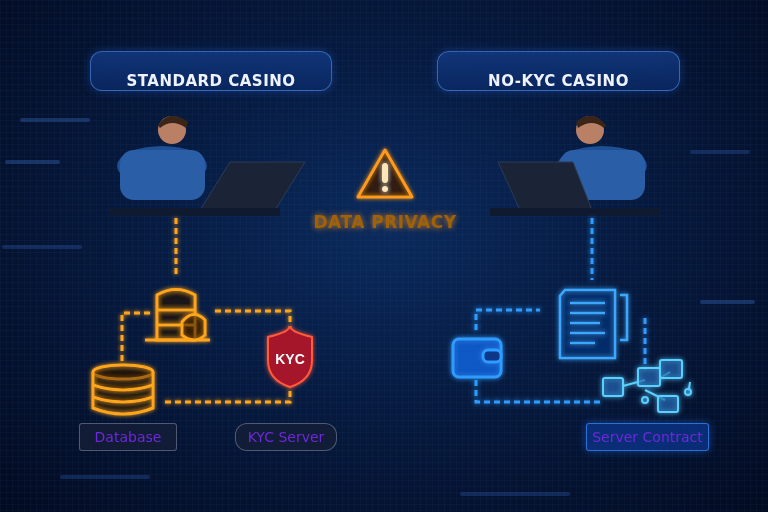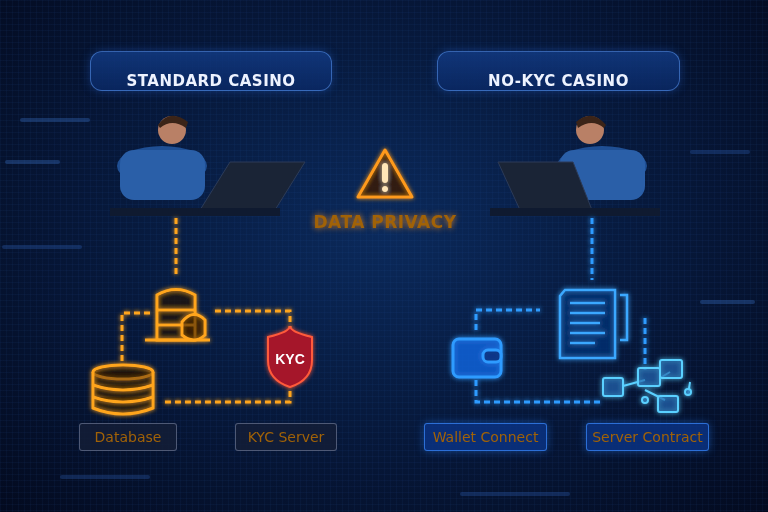--- a/index.html
+++ b/index.html
@@ -25,21 +25,21 @@
     background: linear-gradient(180deg, rgba(18,58,130,0.85), rgba(10,40,100,0.85));
     box-shadow: 0 0 10px rgba(40,110,230,0.35);
     color: #eef3ff; font-size: 15px; letter-spacing: 0.5px;
     display: flex; align-items: flex-end; justify-content: center;
     font-weight: 600;
   }
   .label-box {
     position: absolute; height: 26px; top: 423px;
     border-radius: 3px;
     display: flex; align-items: center; justify-content: center;
-    color: #a16207; font-size: 14px;
+    color: #6d28d9; font-size: 14px;
   }
   .label-orange { border: 1px solid rgba(140,150,180,0.5); background: rgba(20,30,55,0.8); }
   .label-blue { border: 1px solid rgba(60,140,255,0.7); background: rgba(10,50,130,0.85); box-shadow: 0 0 8px rgba(40,130,255,0.45); }
   .gap-text {
     position: absolute; left: 295px; width: 180px; top: 210px;
     text-align: center; color: #a16207; font-size: 17px; font-weight: bold;
     line-height: 24px; letter-spacing: 0.5px;
     text-shadow: 0 0 6px rgba(255,150,30,0.8);
   }
   svg { position: absolute; left: 0; top: 0; }
@@ -180,22 +180,19 @@
     <span>NO-KYC CASINO</span>
   </div>
 
   <div class="gap-text">
     <div>DATA PRIVACY</div>
   </div>
 
   <div class="label-box label-orange" style="left:79px;width:96px;">
     <span>Database</span>
   </div>
-  <div class="label-box label-orange" style="left:235px;width:100px;">
+  <div class="label-box label-orange" style="left:235px;width:100px;border-radius:12px;">
     <span>KYC Server</span>
-  </div>
-  <div class="label-box label-blue" style="left:424px;width:121px;">
-    <span>Wallet Connect</span>
   </div>
   <div class="label-box label-blue" style="left:586px;width:121px;">
     <span>Server Contract</span>
   </div>
 </div>
 
 </body></html>

